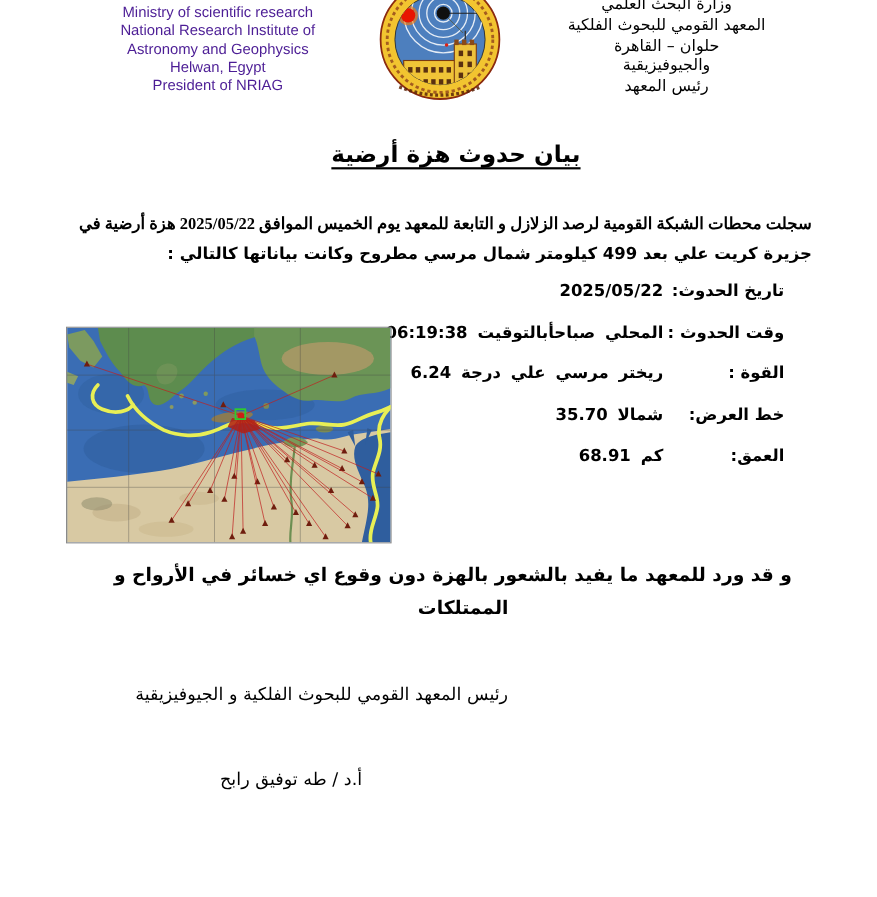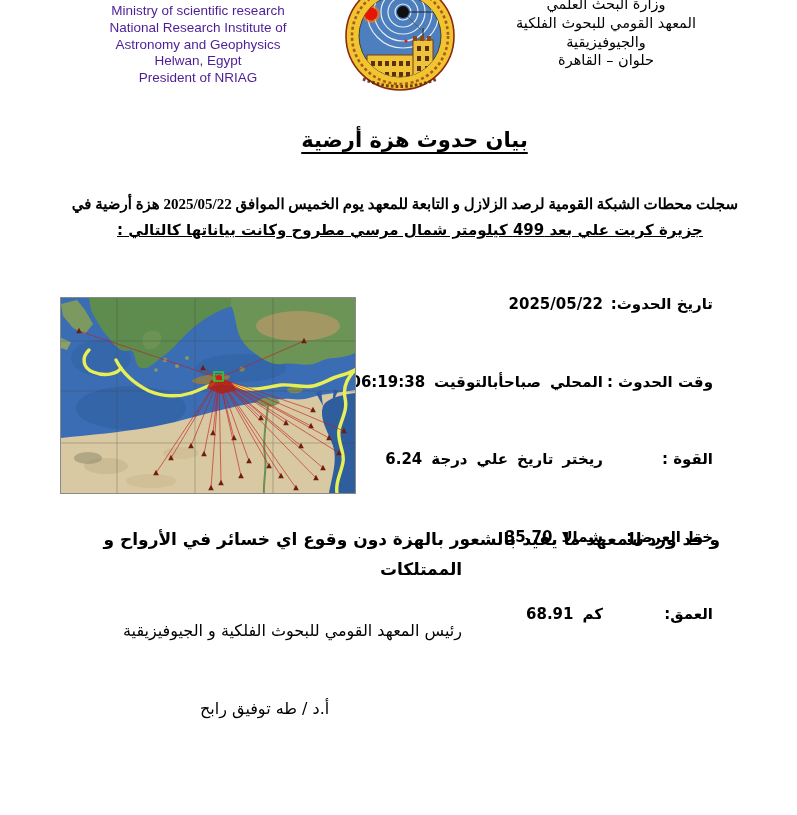--- a/index.html
+++ b/index.html
@@ -14,37 +14,37 @@
             font-size:14.5px;line-height:18.8px;}
   .logo-wrap{left:333px;top:0;width:130px;height:97px;overflow:hidden;}
 
   
   .title-row{left:16px;top:128px;width:797px;text-align:center;direction:rtl;}
   .title-text{font-size:21px;font-weight:bold;text-decoration:underline;text-underline-offset:5px;}
 
   
   .intro{left:60px;top:191px;width:678px;direction:rtl;font-size:15px;font-weight:bold;line-height:26px;}
   .intro .l1{text-align:right;font-family:Liberation Serif, serif;}
-  .intro .l2{text-align:center;padding-left:22px;text-decoration:underline;}
+  .intro .l2{text-align:right;padding-left:22px;}
 
   
   .details{right:84px;top:250px;left:350px;}
-  .drow{position:relative;height:37.6px;margin-top:40px;}
+  .drow{position:relative;height:37.6px;}
   .dlabel{position:absolute;right:0;top:5px;direction:rtl;white-space:nowrap;
           font-size:15px;font-weight:bold;}
   .dvalue{position:absolute;right:110px;top:5px;direction:ltr;display:flex;gap:9px;
           white-space:nowrap;font-size:15px;font-weight:bold;}
 
   
   .map-wrap{left:60px;top:297px;width:294px;height:195px;border:1px solid #8a8a8a;}
 
   
   .statement{left:60px;top:508px;width:660px;direction:rtl;
              font-size:17px;font-weight:bold;line-height:30px;}
-  .statement .l1{margin-top:16px;}
+  .statement .l1{}
   .statement .l2{text-align:center;padding-left:62px;}
 
   
   .sig-title{left:123px;top:621px;direction:rtl;font-size:16px;white-space:nowrap;}
   .sig-name{left:200px;top:699px;direction:rtl;font-size:16px;white-space:nowrap;}
 </style>
 </head>
 <body>
 
 <div class="abs en-block">
@@ -120,22 +120,23 @@
       <line x1="90" y1="28" x2="90" y2="36" stroke="#333" stroke-width="1.2"></line>
     </g>
 
     <path d="M30,79 Q67,94 104,79" fill="none" stroke="#5a2408" stroke-width="3" stroke-dasharray="2.6 2.2" opacity="0.85"></path>
   </svg>
 </div>
 
 <div class="abs ar-block">
     <div>وزارة البحث العلمي</div>
     <div>المعهد القومي للبحوث الفلكية</div>
+    <div>حلوان – القاهرة</div>
     <div>والجيوفيزيقية</div>
-    <div>حلوان – القاهرة</div>
+    <div>رئيس المعهد</div>
   </div>
 
 <div class="abs title-row">
   <span class="title-text">بيان حدوث هزة أرضية</span>
 </div>
 
 <div class="abs intro">
   <div class="l1">سجلت محطات الشبكة القومية لرصد الزلازل و التابعة للمعهد  يوم الخميس الموافق 2025/05/22 هزة أرضية في</div>
   <div class="l2">جزيرة كريت علي بعد 499 كيلومتر  شمال مرسي مطروح وكانت بياناتها كالتالي :</div>
 </div>
@@ -153,21 +154,21 @@
         <span>صباحأبالتوقيت</span>
         <span>المحلي</span>
       </span>
       <span class="dlabel">وقت الحدوث :</span>
     </div>
     <div class="drow">
       <span class="dvalue">
         <span>6.24</span>
         <span>درجة</span>
         <span>علي</span>
-        <span> تاريخ</span>
+        <span> مرسي</span>
         <span>ريختر</span>
       </span>
       <span class="dlabel">القوة :</span>
     </div>
     <div class="drow">
       <span class="dvalue">
         <span>35.70</span>
         <span> شمالا</span>
       </span>
       <span class="dlabel">خط العرض:</span>

